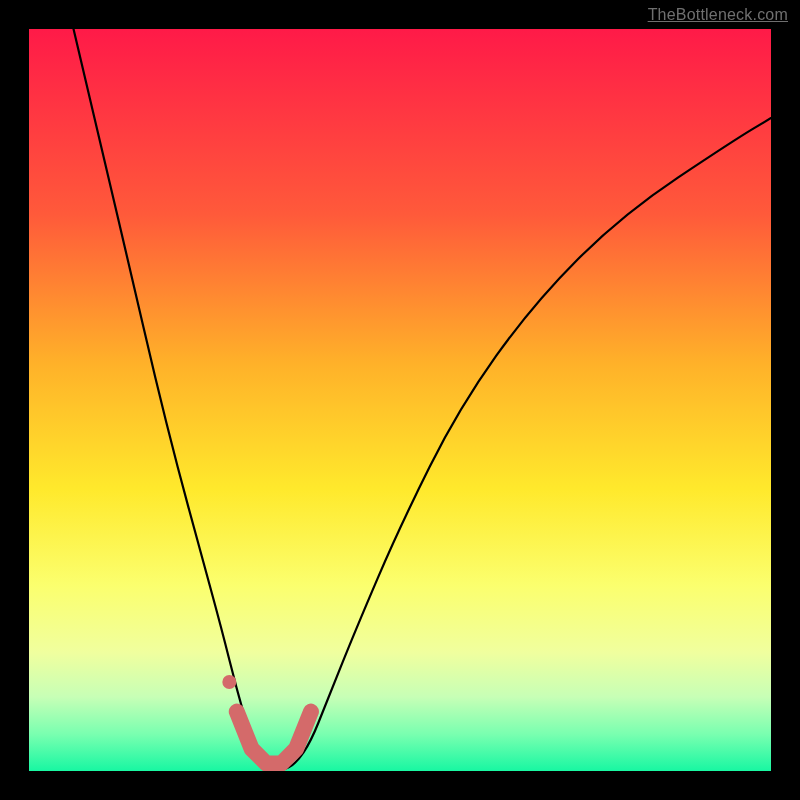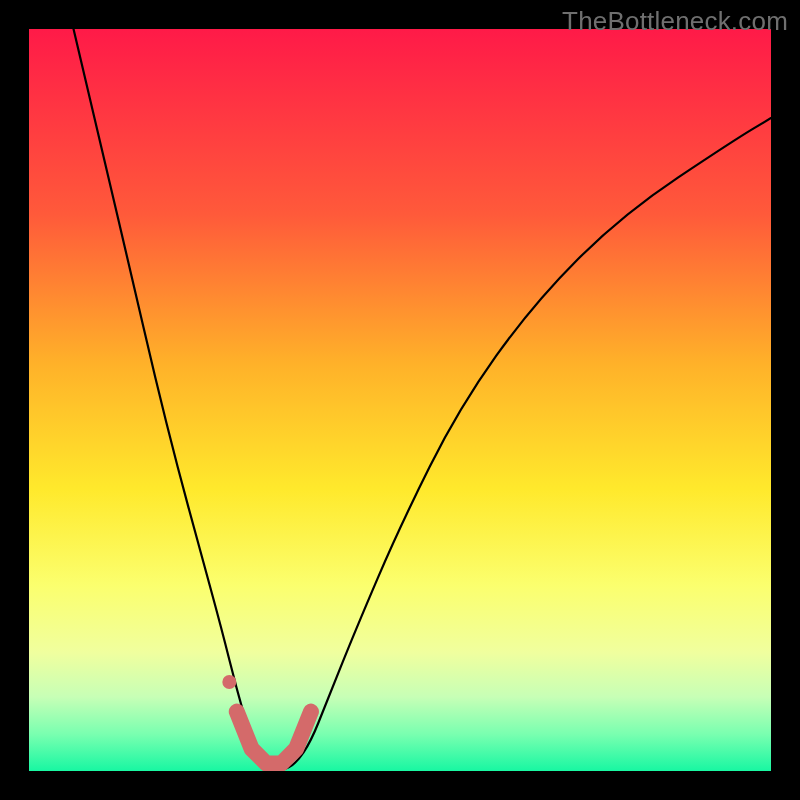--- a/index.html
+++ b/index.html
@@ -26,25 +26,26 @@
       #f0ff9e 84%,
       #c7ffb6 90%,
       #7affb0 95%,
       #18f7a2 100%);
   }
   .watermark {
     position: absolute;
     top: 6px;
     right: 12px;
     color: #6f6f6f;
-    font-size: 26px;
+    font-size: 16px;
     font-weight: 500;
     letter-spacing: 0.2px;
     pointer-events: none;
     user-select: none;
+    text-decoration: underline;
   }
   svg.plot {
     position: absolute;
     left: 0;
     top: 0;
     width: 742px;
     height: 742px;
   }
   .curve {
     fill: none;

